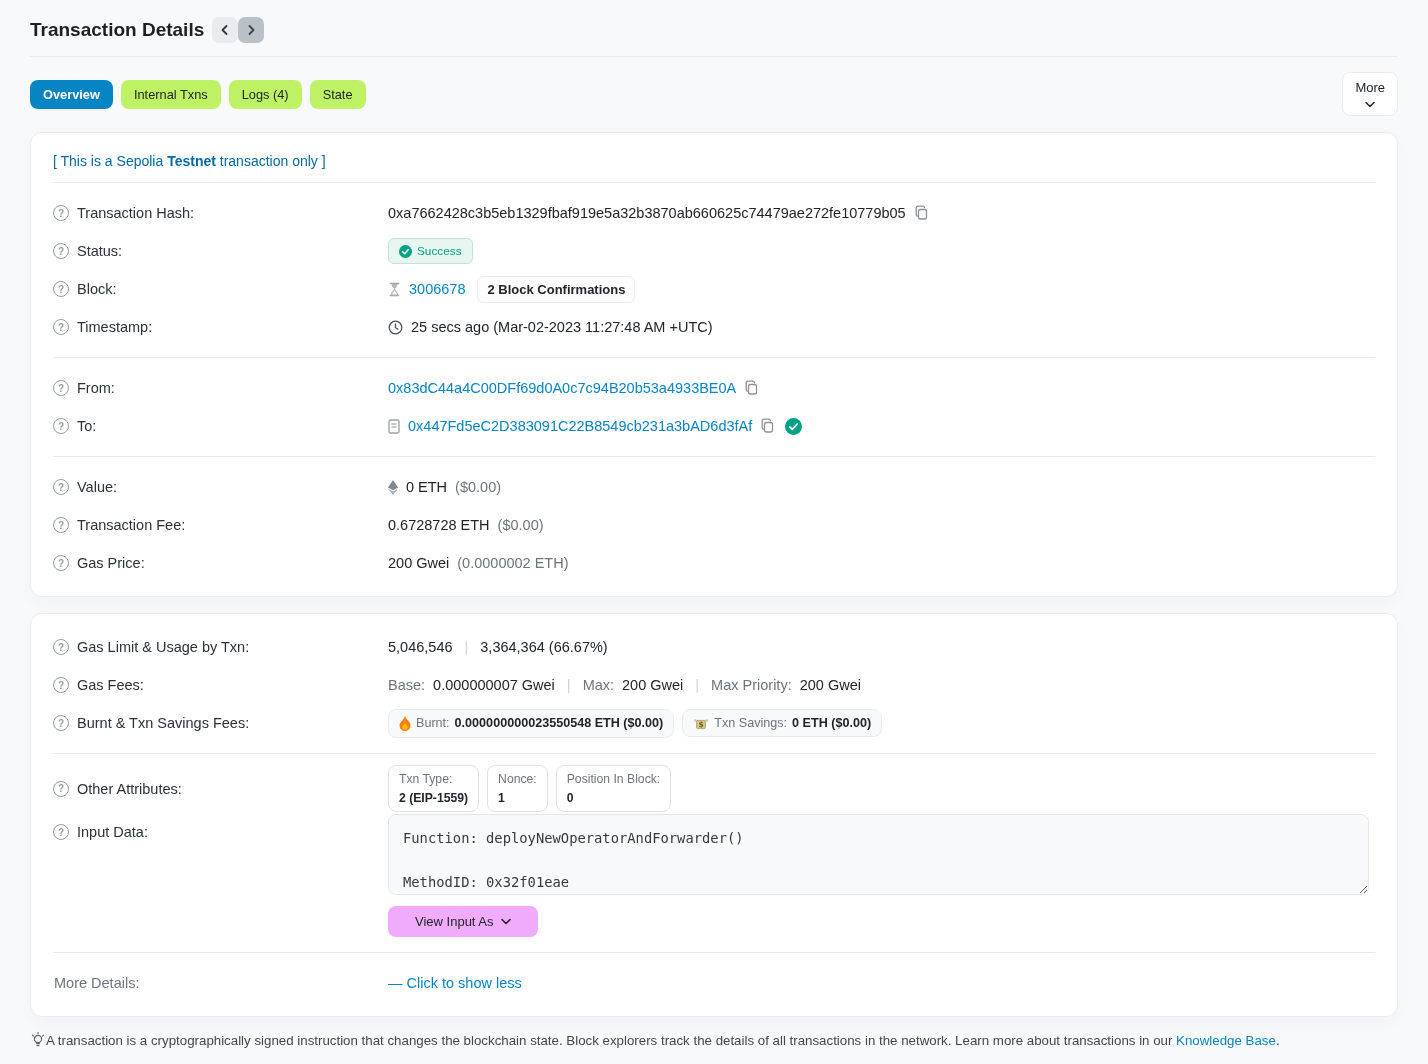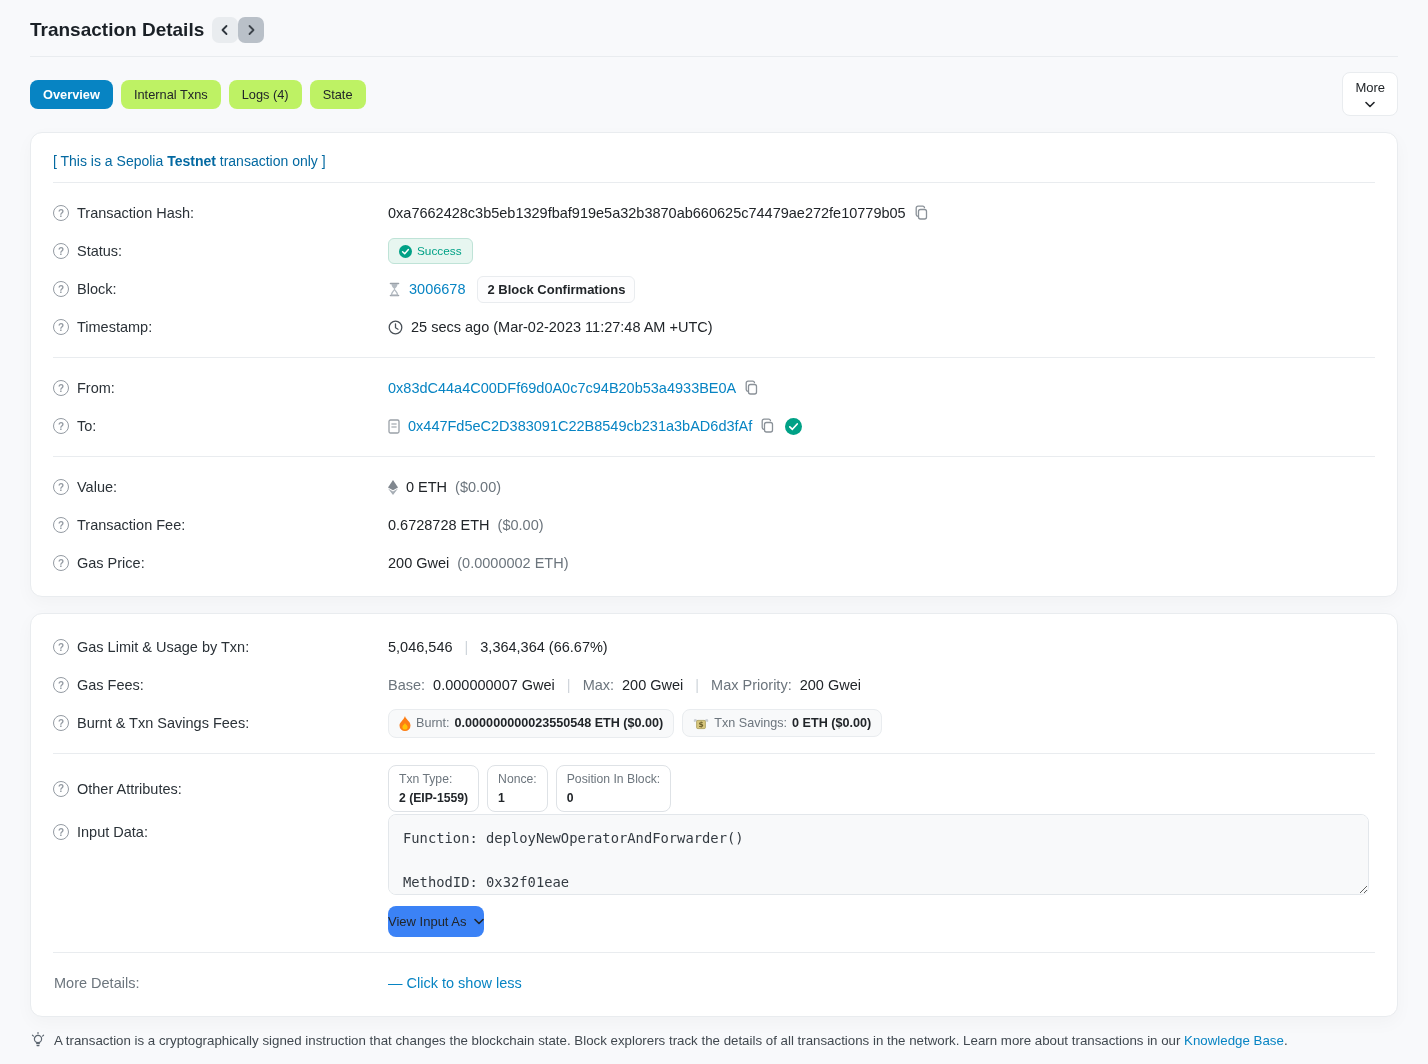--- a/index.html
+++ b/index.html
@@ -50,23 +50,23 @@
   .pill-badge { display:inline-flex; align-items:center; gap:5px; background:#f8f9fa; border:1px solid #e9ecef; border-radius:8px; padding:6px 10px; font-size:12.6px; }
   .pill-badge .lbl { color:#6c757d; }
   .pill-badge .val { font-weight:700; color:#212529; }
   .attr-badge { display:inline-flex; gap:5px; background:#fff; border:1px solid #dee2e6; border-radius:8px; padding:6px 10px; font-size:12.2px;flex-direction:column; }
   .attr-badge .lbl { color:#6c757d; font-weight:500; }
   .attr-badge .val { font-weight:700; color:#212529; }
 
   .copy-btn { background:none; border:none; padding:0; cursor:pointer; display:inline-flex; align-items:center; }
 
   .input-box { width:981px; height:81px; background:#f8f9fa; border:1px solid #e3e7eb; border-radius:8px; padding:12px 14px; font-family:"DejaVu Sans Mono","Liberation Mono",monospace; font-size:13.8px; line-height:1.6; color:#343b42; resize:both; }
-  .view-as-btn { background:#3b82f6; border:none; border-radius:8px; padding:8px 0; font-size:13px; color:#212529; display:inline-flex; align-items:center; gap:7px; cursor:pointer; margin:8px 0 4px 0; font-family:inherit; }
-
-  .footer { display:flex; align-items:center; gap:8px; margin-top:15px; font-size:13.3px; color:#40484f; }
+  .view-as-btn { background:#f0abfc; border:none; border-radius:8px; padding:8px 27px; font-size:13px; color:#212529; display:inline-flex; align-items:center; gap:7px; cursor:pointer; margin:8px 0 4px 0; font-family:inherit; }
+
+  .footer { display:flex; align-items:center; margin-top:15px; font-size:13.3px; color:#40484f; }
   svg { display:block; }
 </style>
 </head>
 <body>
 
 <div class="page">
 
   <div class="page-header">
     <h1 class="page-title">Transaction Details</h1>
     <button class="nav-btn prev">

